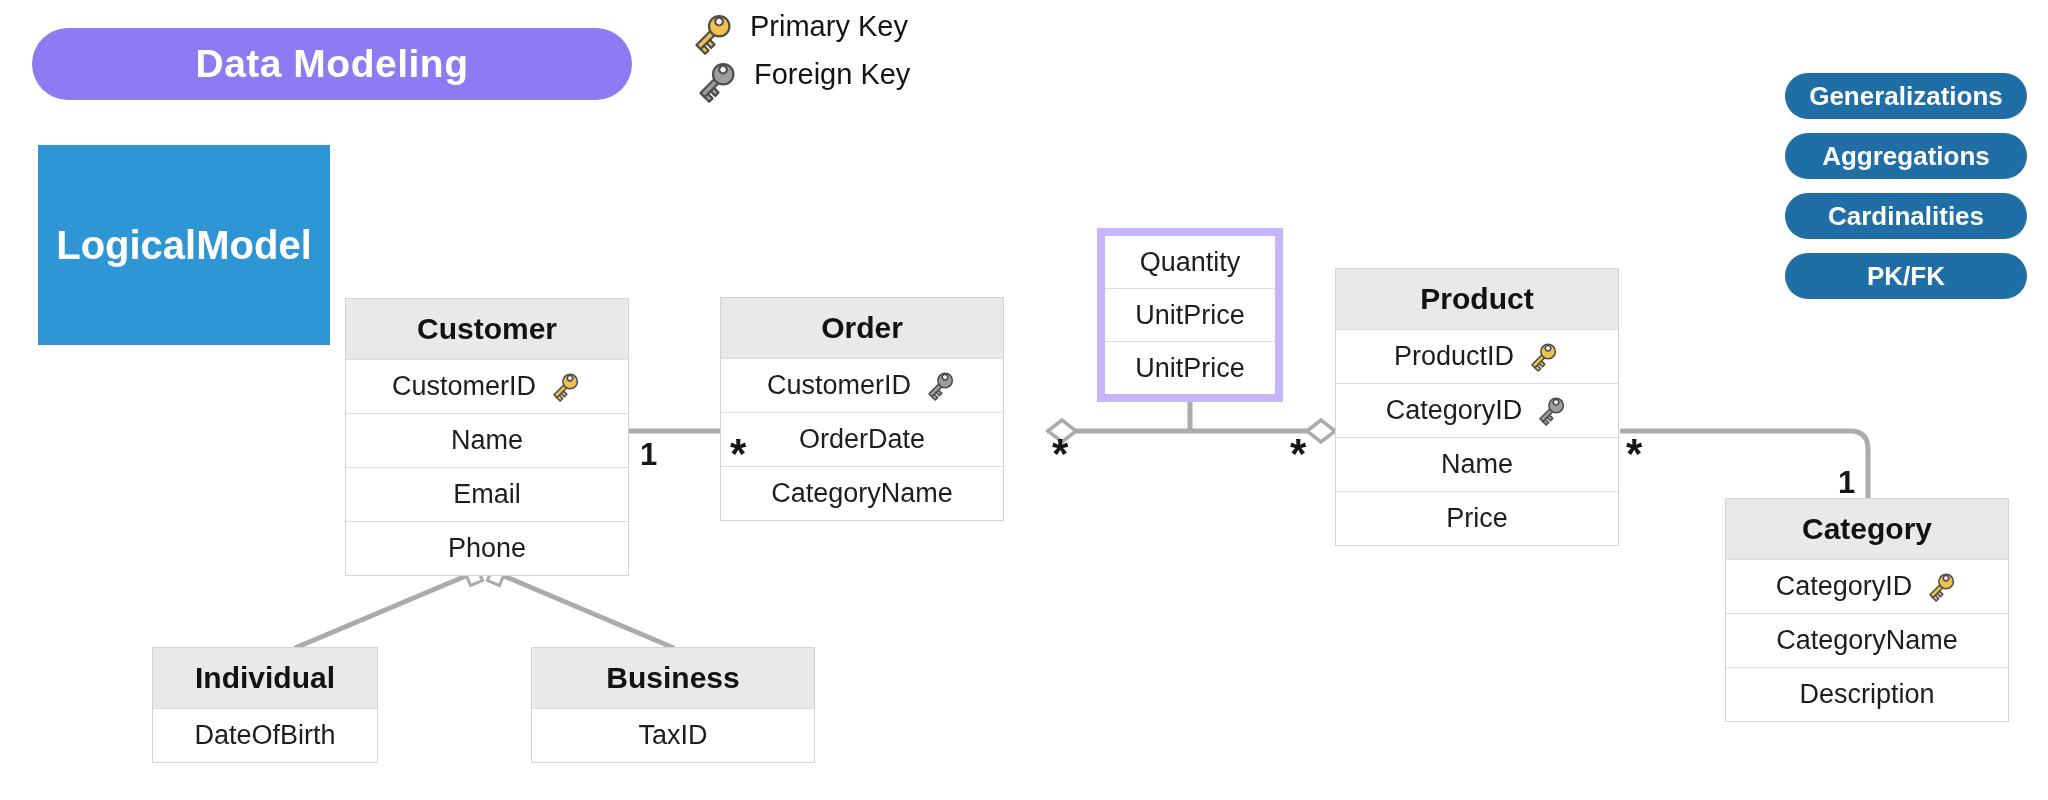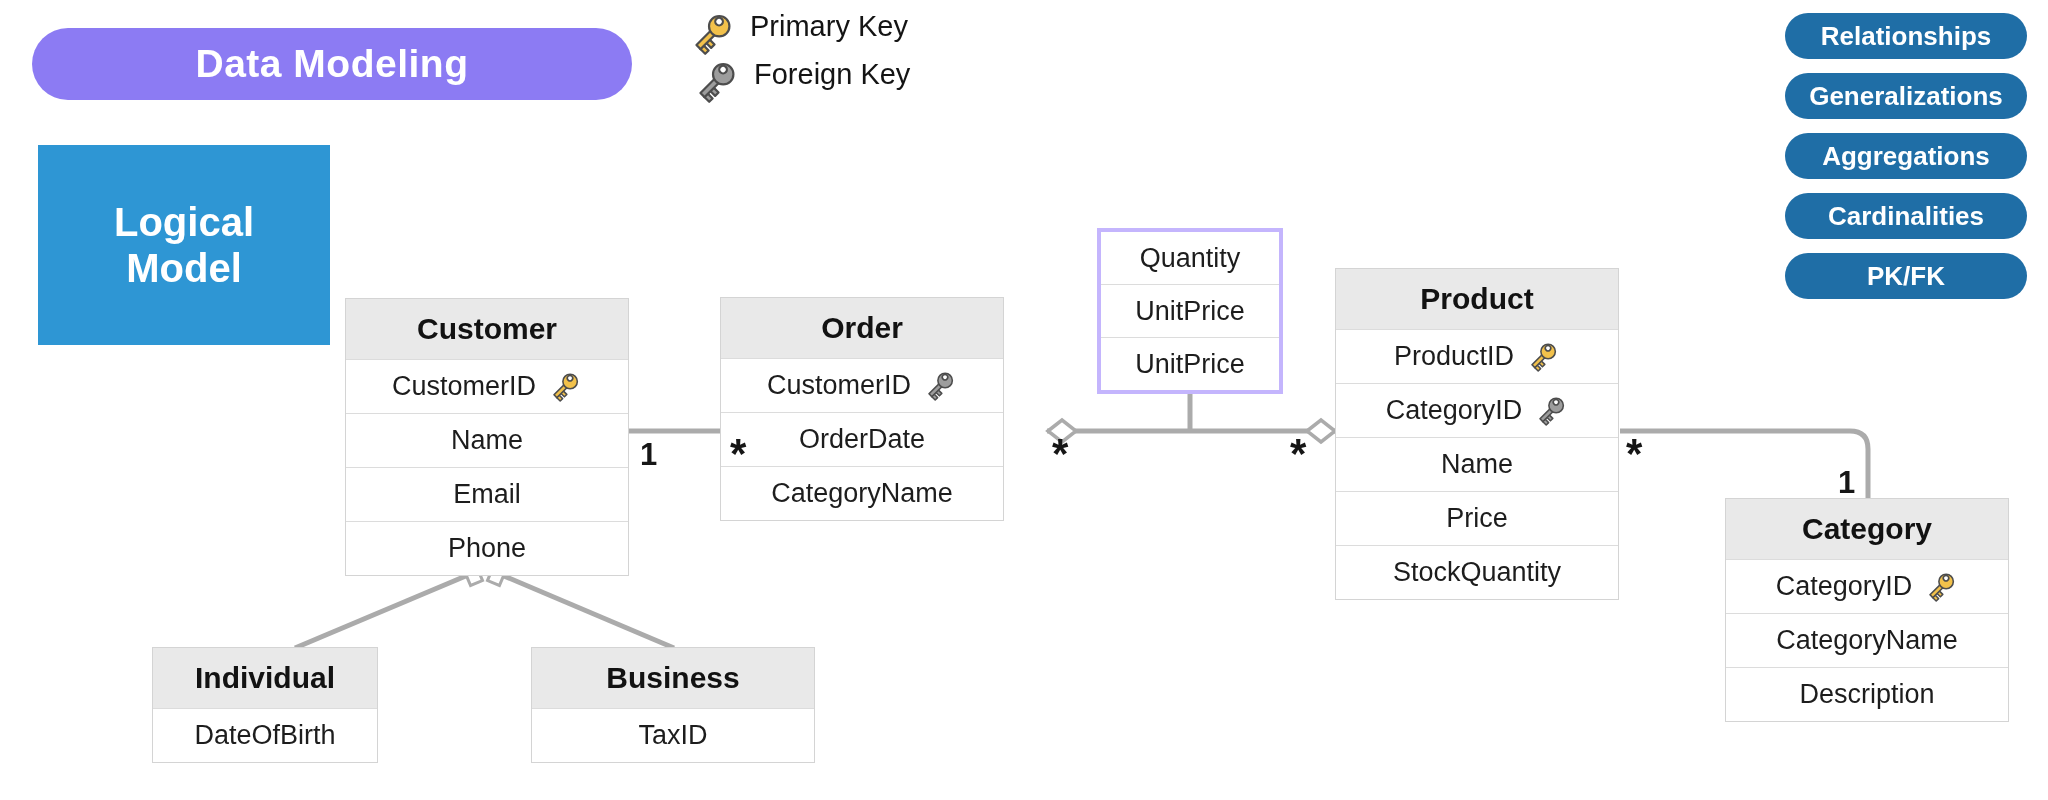--- a/index.html
+++ b/index.html
@@ -14,29 +14,29 @@
   .legend-item{position:absolute;display:flex;gap:14px;font-size:29px;color:#141414;}
   .legend-item .key{width:48px;height:48px;}
 
   
   .badge{position:absolute;left:1785px;width:242px;height:46px;border-radius:23px;background:#1f6ea6;
     color:#fff;font-weight:bold;font-size:26px;display:flex;align-items:center;justify-content:center;}
 
   
   #model-box{position:absolute;left:38px;top:145px;width:292px;height:200px;background:#2e96d4;
     color:#fff;font-weight:bold;font-size:40px;line-height:1.15;
-    display:flex;flex-direction:column;align-items:center;justify-content:center;}
+    display:flex;flex-direction:row;align-items:center;justify-content:center;}
 
   
   .entity{position:absolute;background:#ffffff;border:1px solid #d4d4d4;box-sizing:border-box;}
   .e-header{height:60px;background:#e9e9e9;display:flex;align-items:center;justify-content:center;
     font-weight:bold;font-size:30px;color:#121212;}
   .e-row{height:53px;display:flex;align-items:center;justify-content:center;gap:12px;
     font-size:27px;color:#1d1d1d;border-top:1px solid #dcdcdc;}
-  .assoc{position:absolute;background:#fff;border:4px solid #c4b5fd;box-sizing:border-box;}
+  .assoc{position:absolute;background:#fff;border:8px solid #c4b5fd;box-sizing:border-box;}
   .assoc .e-row{height:52px;}
   .assoc .e-row:first-child{border-top:none;}
   .e-row .key{width:34px;height:34px;flex:0 0 auto;}
   .pk{color:#f2c14b;}
   .fk{color:#9d9d9d;}
 
   
   .card{position:absolute;font-weight:bold;color:#161616;}
   .card.one{font-size:31px;}
   .card.many{font-size:42px;line-height:1;}
@@ -84,21 +84,20 @@
       </svg>
     <span>Primary Key</span>
   </div>
   <div class="legend-item" style="left:692px;top:58px;height:48px;">
     <svg class="key fk" viewBox="0 0 24 24">
         <use href="#keyShape"></use>
       </svg>
     <span>Foreign Key</span>
   </div>
 
-  <div class="badge" style="top:13px;">Relationships</div>
   <div class="badge" style="top:73px;">Generalizations</div>
   <div class="badge" style="top:133px;">Aggregations</div>
   <div class="badge" style="top:193px;">Cardinalities</div>
   <div class="badge" style="top:253px;">PK/FK</div>
 
   <div id="model-box">
     <span>Logical</span>
     <span>Model</span>
   </div>
 
@@ -161,23 +160,20 @@
       <span>CategoryID</span>
       <svg class="key fk" viewBox="0 0 24 24">
           <use href="#keyShape"></use>
         </svg>
     </div>
     <div class="e-row">
         <span>Name</span>
       </div>
     <div class="e-row">
         <span>Price</span>
-      </div>
-    <div class="e-row">
-        <span>StockQuantity</span>
       </div>
   </div>
 
   <div class="entity" style="left:1725px;top:498px;width:284px;">
     <div class="e-header">Category</div>
     <div class="e-row">
       <span>CategoryID</span>
       <svg class="key pk" viewBox="0 0 24 24">
           <use href="#keyShape"></use>
         </svg>

